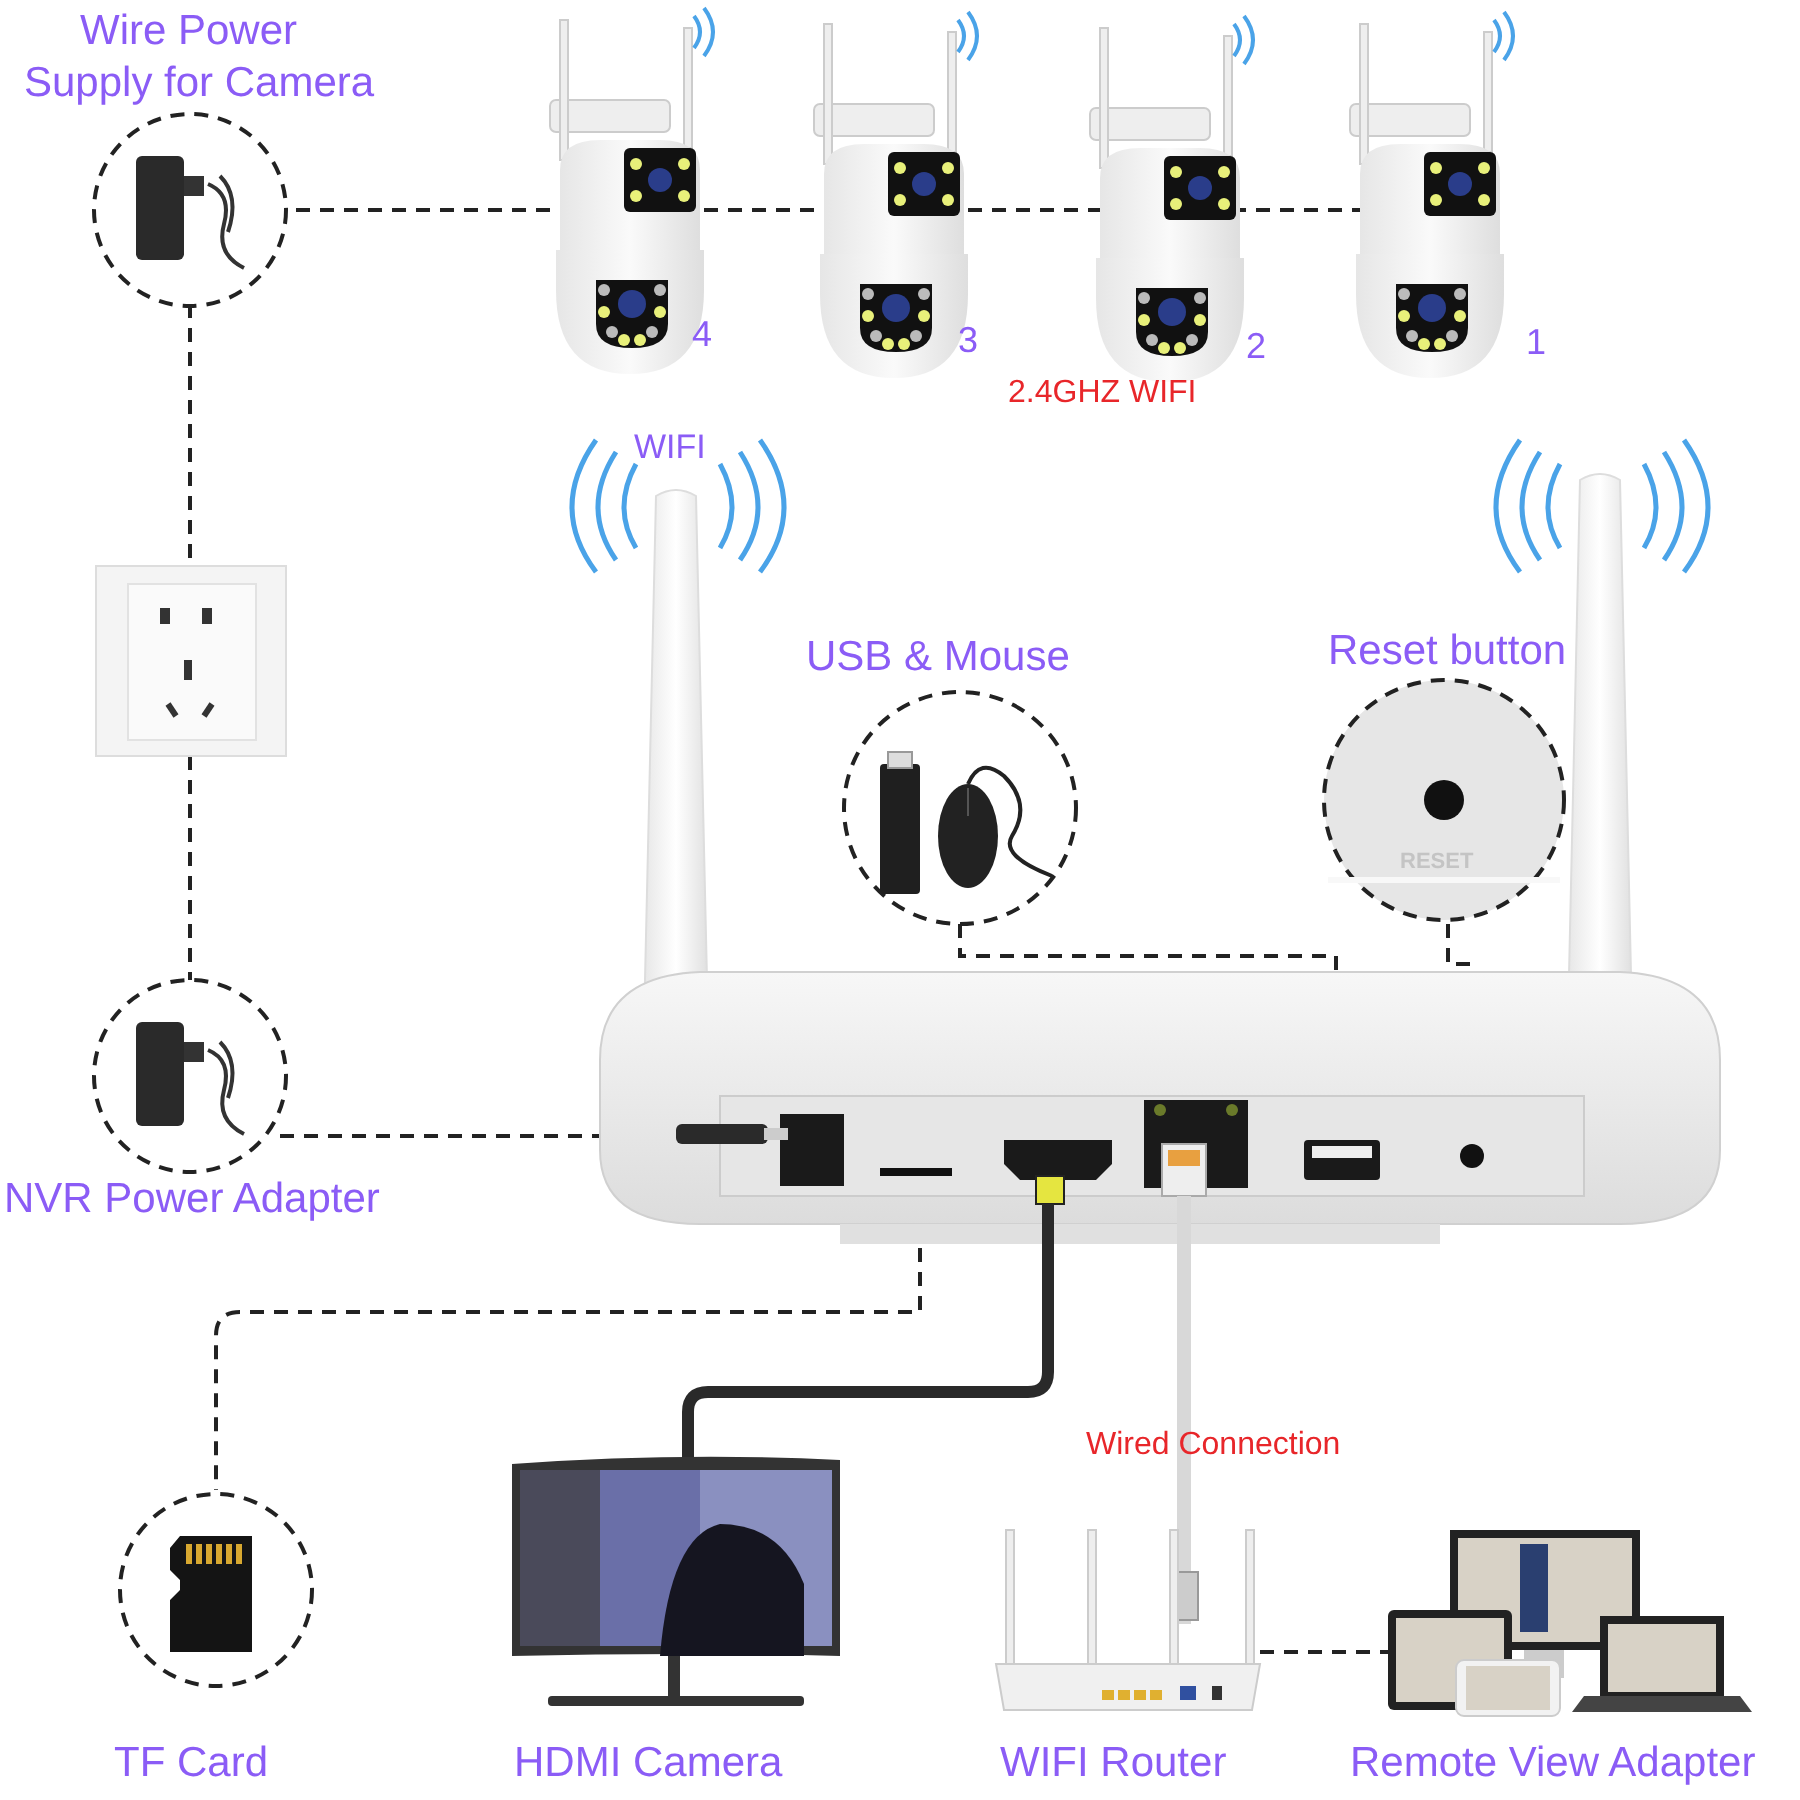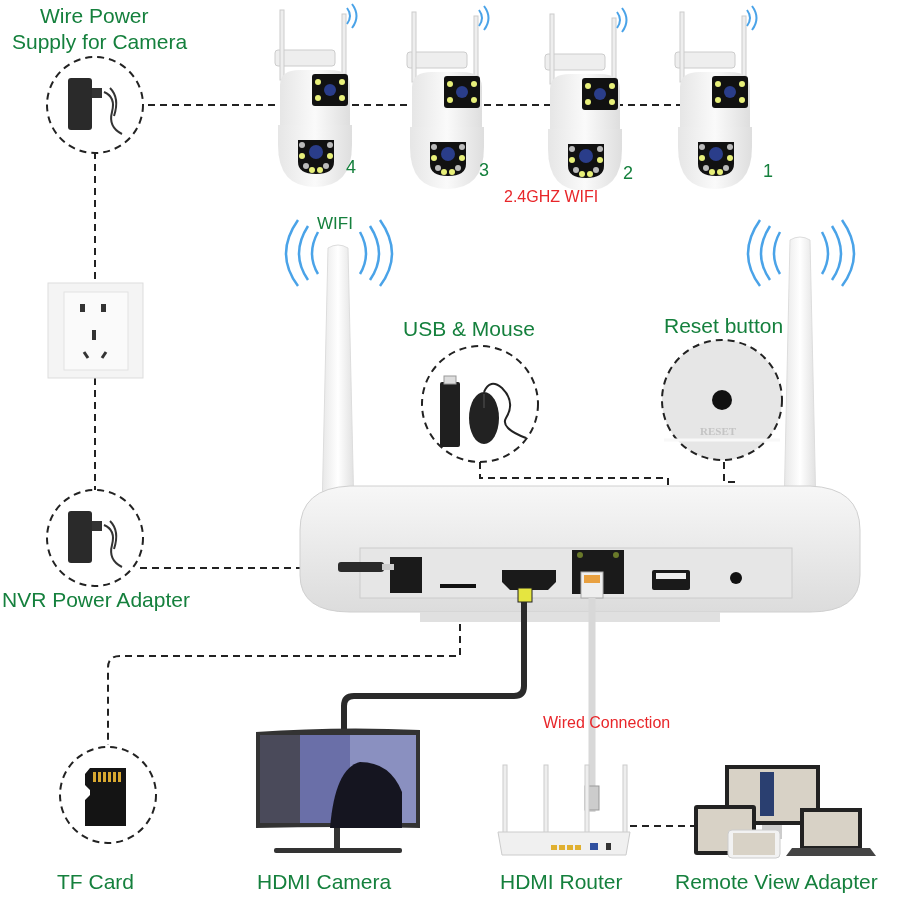--- a/index.html
+++ b/index.html
@@ -1,17 +1,17 @@
 <!DOCTYPE html>
 <html><head>
 <meta charset="utf-8">
 <style>
   html,body{margin:0;padding:0;background:#fff;}
   body{width:900px;height:900px;position:relative;overflow:hidden;font-family:"Liberation Sans",sans-serif;color:#111;}
-  .lbl{position:absolute;font-size:21px;color:#15803d;white-space:nowrap;}
+  .lbl{position:absolute;font-size:21px;color:#8b5cf6;white-space:nowrap;}
   .red{color:#e8262a;font-size:16px;}
   svg.layer{position:absolute;left:0;top:0;}
 </style>
 </head>
 <body>
 
 <svg class="layer" width="900" height="900" viewBox="0 0 900 900">
   <defs>
     <linearGradient id="nvrg" x1="0" y1="0" x2="0" y2="1">
       <stop offset="0" stop-color="#f7f7f7"></stop>
@@ -295,19 +295,19 @@
 
 <div class="lbl" style="left:346px;top:157px;font-size:18px;">4</div>
 <div class="lbl" style="left:479px;top:160px;font-size:18px;">3</div>
 <div class="lbl" style="left:623px;top:163px;font-size:18px;">2</div>
 <div class="lbl" style="left:763px;top:161px;font-size:18px;">1</div>
 
 <div class="lbl red" style="left:467px;top:188px;margin-left:37px;">2.4GHZ WIFI</div>
 <div class="lbl" style="left:317px;top:214px;font-size:17px;">WIFI</div>
 <div class="lbl" style="left:403px;top:317px;">USB &amp; Mouse</div>
 <div class="lbl" style="left:664px;top:314px;">Reset button</div>
-<div class="lbl" style="left:700px;top:425px;font-size:11px;color:#c4c4c4;font-weight:bold;font-family:Liberation Serif, serif;">RESET</div>
+<div class="lbl" style="left:700px;top:425px;font-size:11px;color:#c4c4c4;font-weight:bold;">RESET</div>
 <div class="lbl" style="left:2px;top:588px;">NVR Power Adapter</div>
 <div class="lbl red" style="left:543px;top:677px;margin-top:37px;">Wired Connection</div>
 <div class="lbl" style="left:57px;top:870px;">TF Card</div>
 <div class="lbl" style="left:257px;top:870px;">HDMI Camera</div>
-<div class="lbl" style="left:500px;top:870px;">HDMI Router</div>
+<div class="lbl" style="left:500px;top:870px;">WIFI Router</div>
 <div class="lbl" style="left:675px;top:870px;">Remote View Adapter</div>
 
 </body></html>

